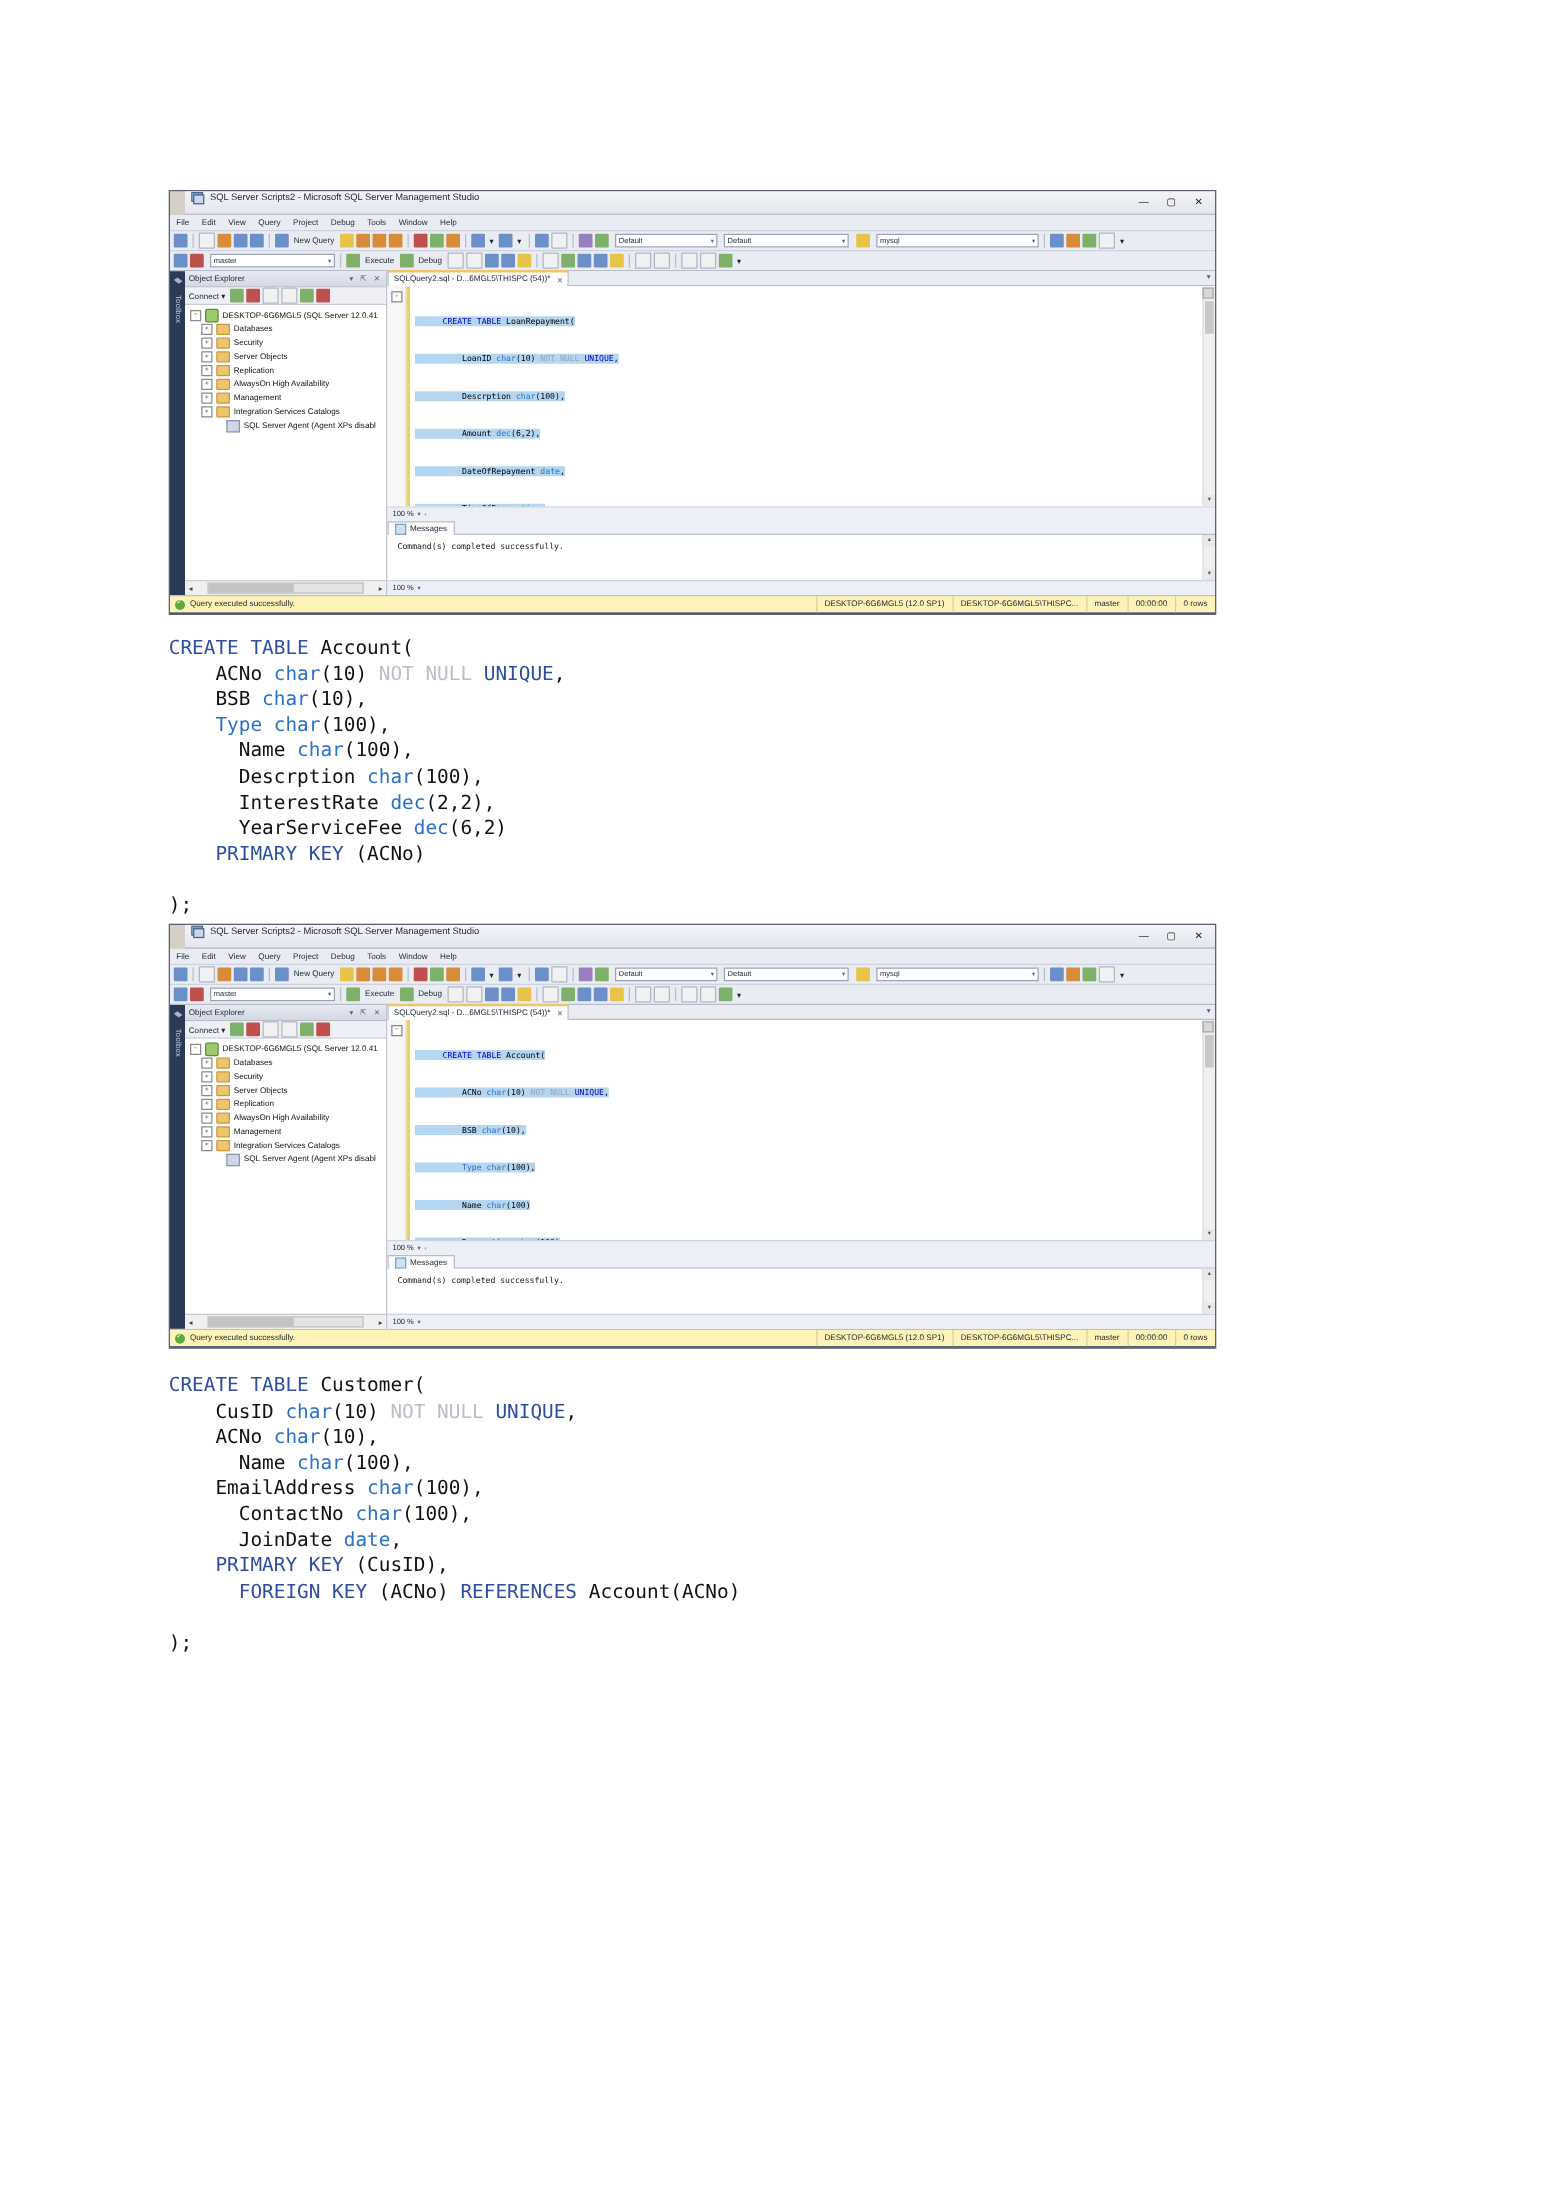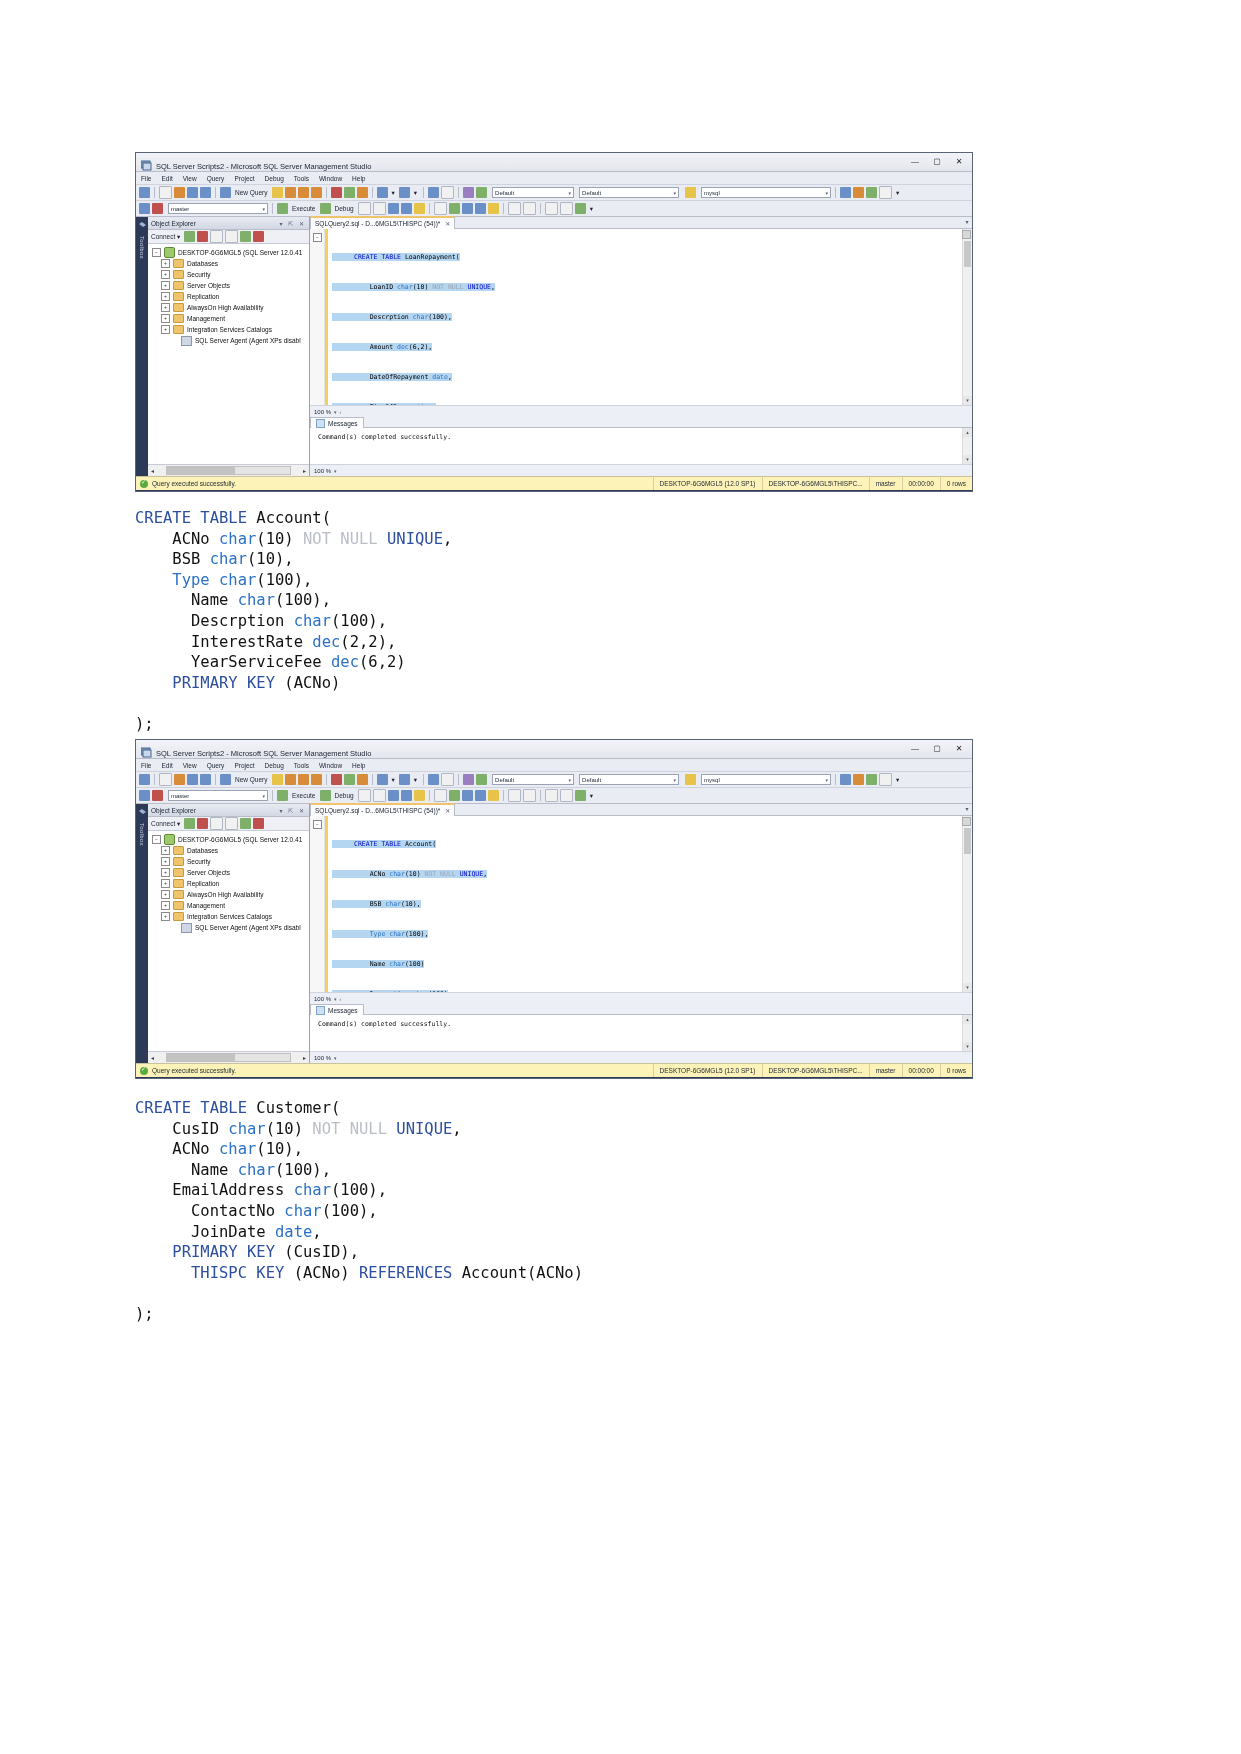--- a/index.html
+++ b/index.html
@@ -6,22 +6,22 @@
   body{width:1241px;height:1754px;font-family:"Liberation Sans",sans-serif;position:relative;}
 
   
   .ssms{position:absolute;width:838px;height:340px;background:#d4d0c8;
         border:1px solid #5a6378;box-sizing:border-box;
         font-family:"Liberation Sans",sans-serif;overflow:hidden;}
   .ssms.w1{left:135px;top:152px;}
   .ssms.w2{left:135px;top:739px;}
 
   .titlebar{height:18px;background:linear-gradient(#f3f4f8,#e4e6ee);
-            border-bottom:1px solid #b9bdc9;display:flex;align-items:flex-end;
-            padding:0 2px;position:relative;}
+            border-bottom:1px solid #b9bdc9;display:flex;align-items:flex-start;
+            padding:0 2px;position:relative;margin-left:12px;}
   .titlebar .tb-icon{width:11px;height:11px;margin:0 4px 0 3px;flex:0 0 auto;}
   .titlebar .tb-text{font-size:7.5px;color:#1b2433;white-space:nowrap;}
   .winbtns{position:absolute;right:2px;top:0;display:flex;height:18px;align-items:center;}
   .winbtns span{width:22px;text-align:center;font-size:8px;color:#222;line-height:18px;}
 
   .menubar{height:12px;background:#e9ecf3;display:flex;align-items:center;
            padding-left:5px;border-bottom:1px solid #cfd3dd;}
   .menubar span{font-size:6.5px;color:#1b2433;margin-right:10px;white-space:nowrap;}
 
   .toolbar{height:15px;background:#e9ecf3;border-bottom:1px solid #cfd3dd;
@@ -700,15 +700,15 @@
 </div>
 
 <div class="sqlblock" id="sql2"><span class="k">CREATE TABLE</span> Customer(
     CusID <span class="t">char</span>(10) <span class="g">NOT NULL</span> <span class="k">UNIQUE</span>,
     ACNo <span class="t">char</span>(10),
       Name <span class="t">char</span>(100),
     EmailAddress <span class="t">char</span>(100),
       ContactNo <span class="t">char</span>(100),
       JoinDate <span class="t">date</span>,
     <span class="k">PRIMARY KEY</span> (CusID),
-      <span class="k">THISPC KEY</span> (ACNo) <span class="k">REFERENCES</span> Account(ACNo)
+      <span class="k">FOREIGN KEY</span> (ACNo) <span class="k">REFERENCES</span> Account(ACNo)
 
 );</div>
 
 </body></html>

